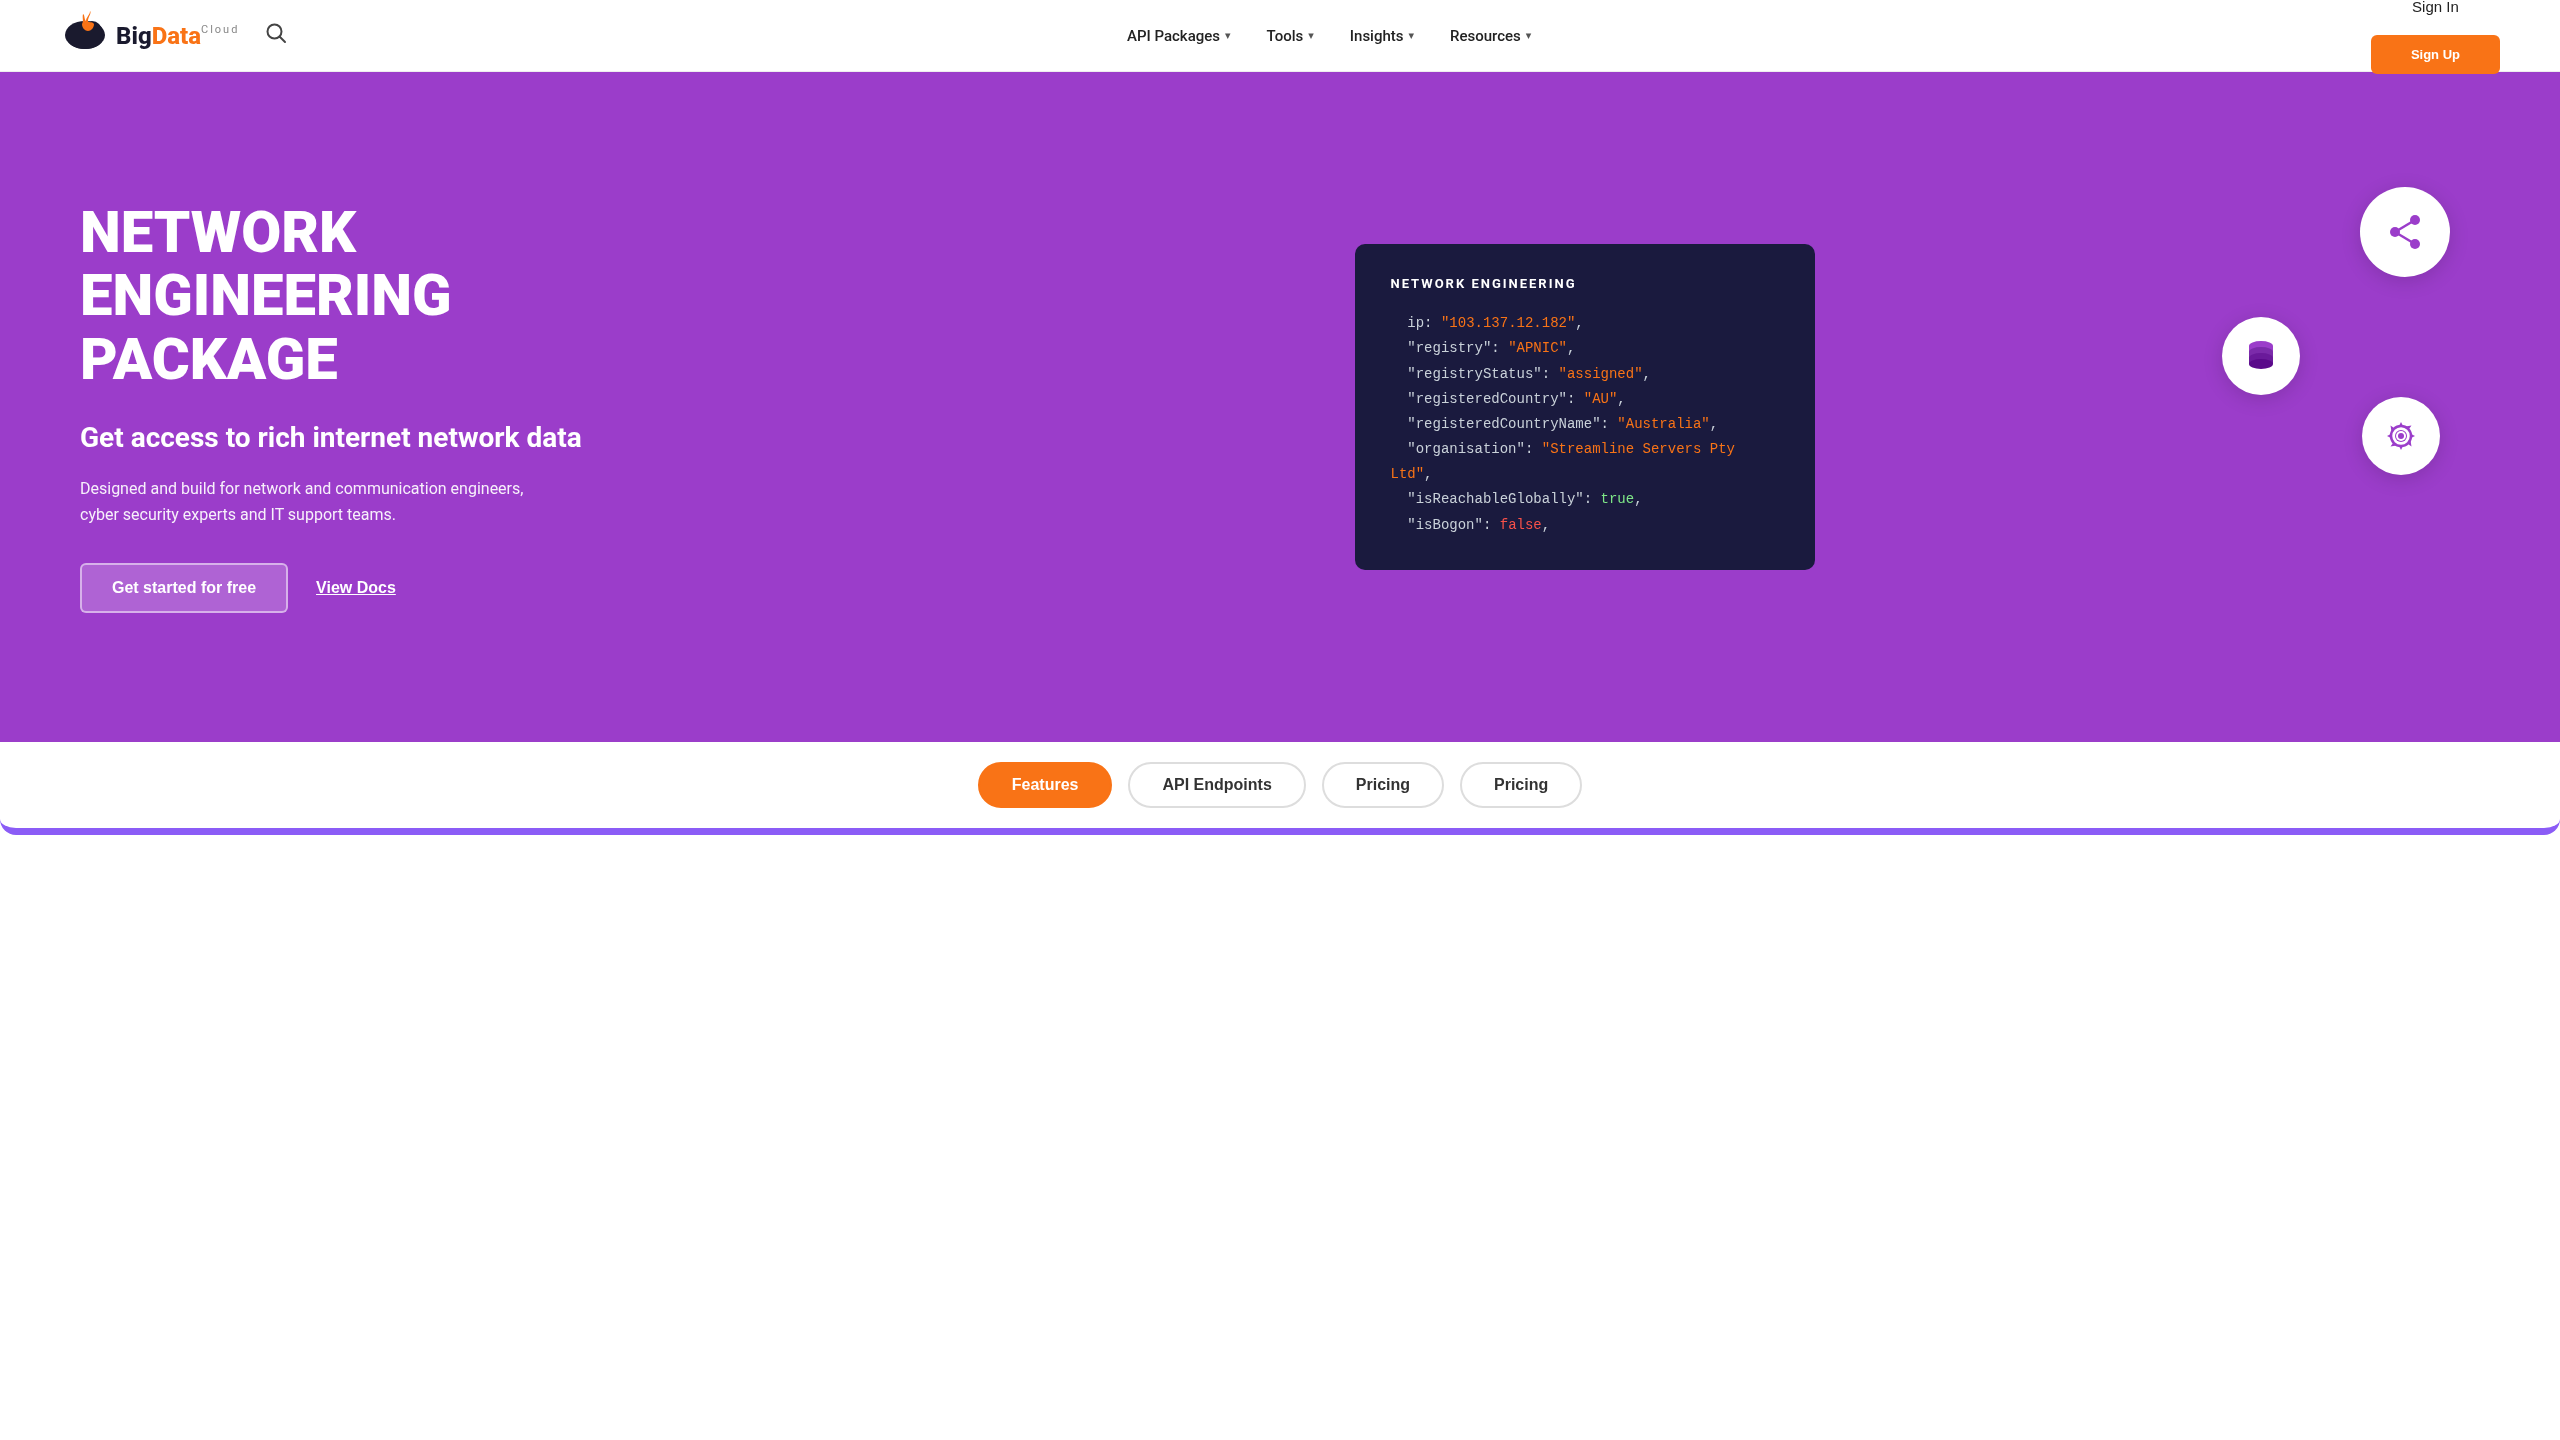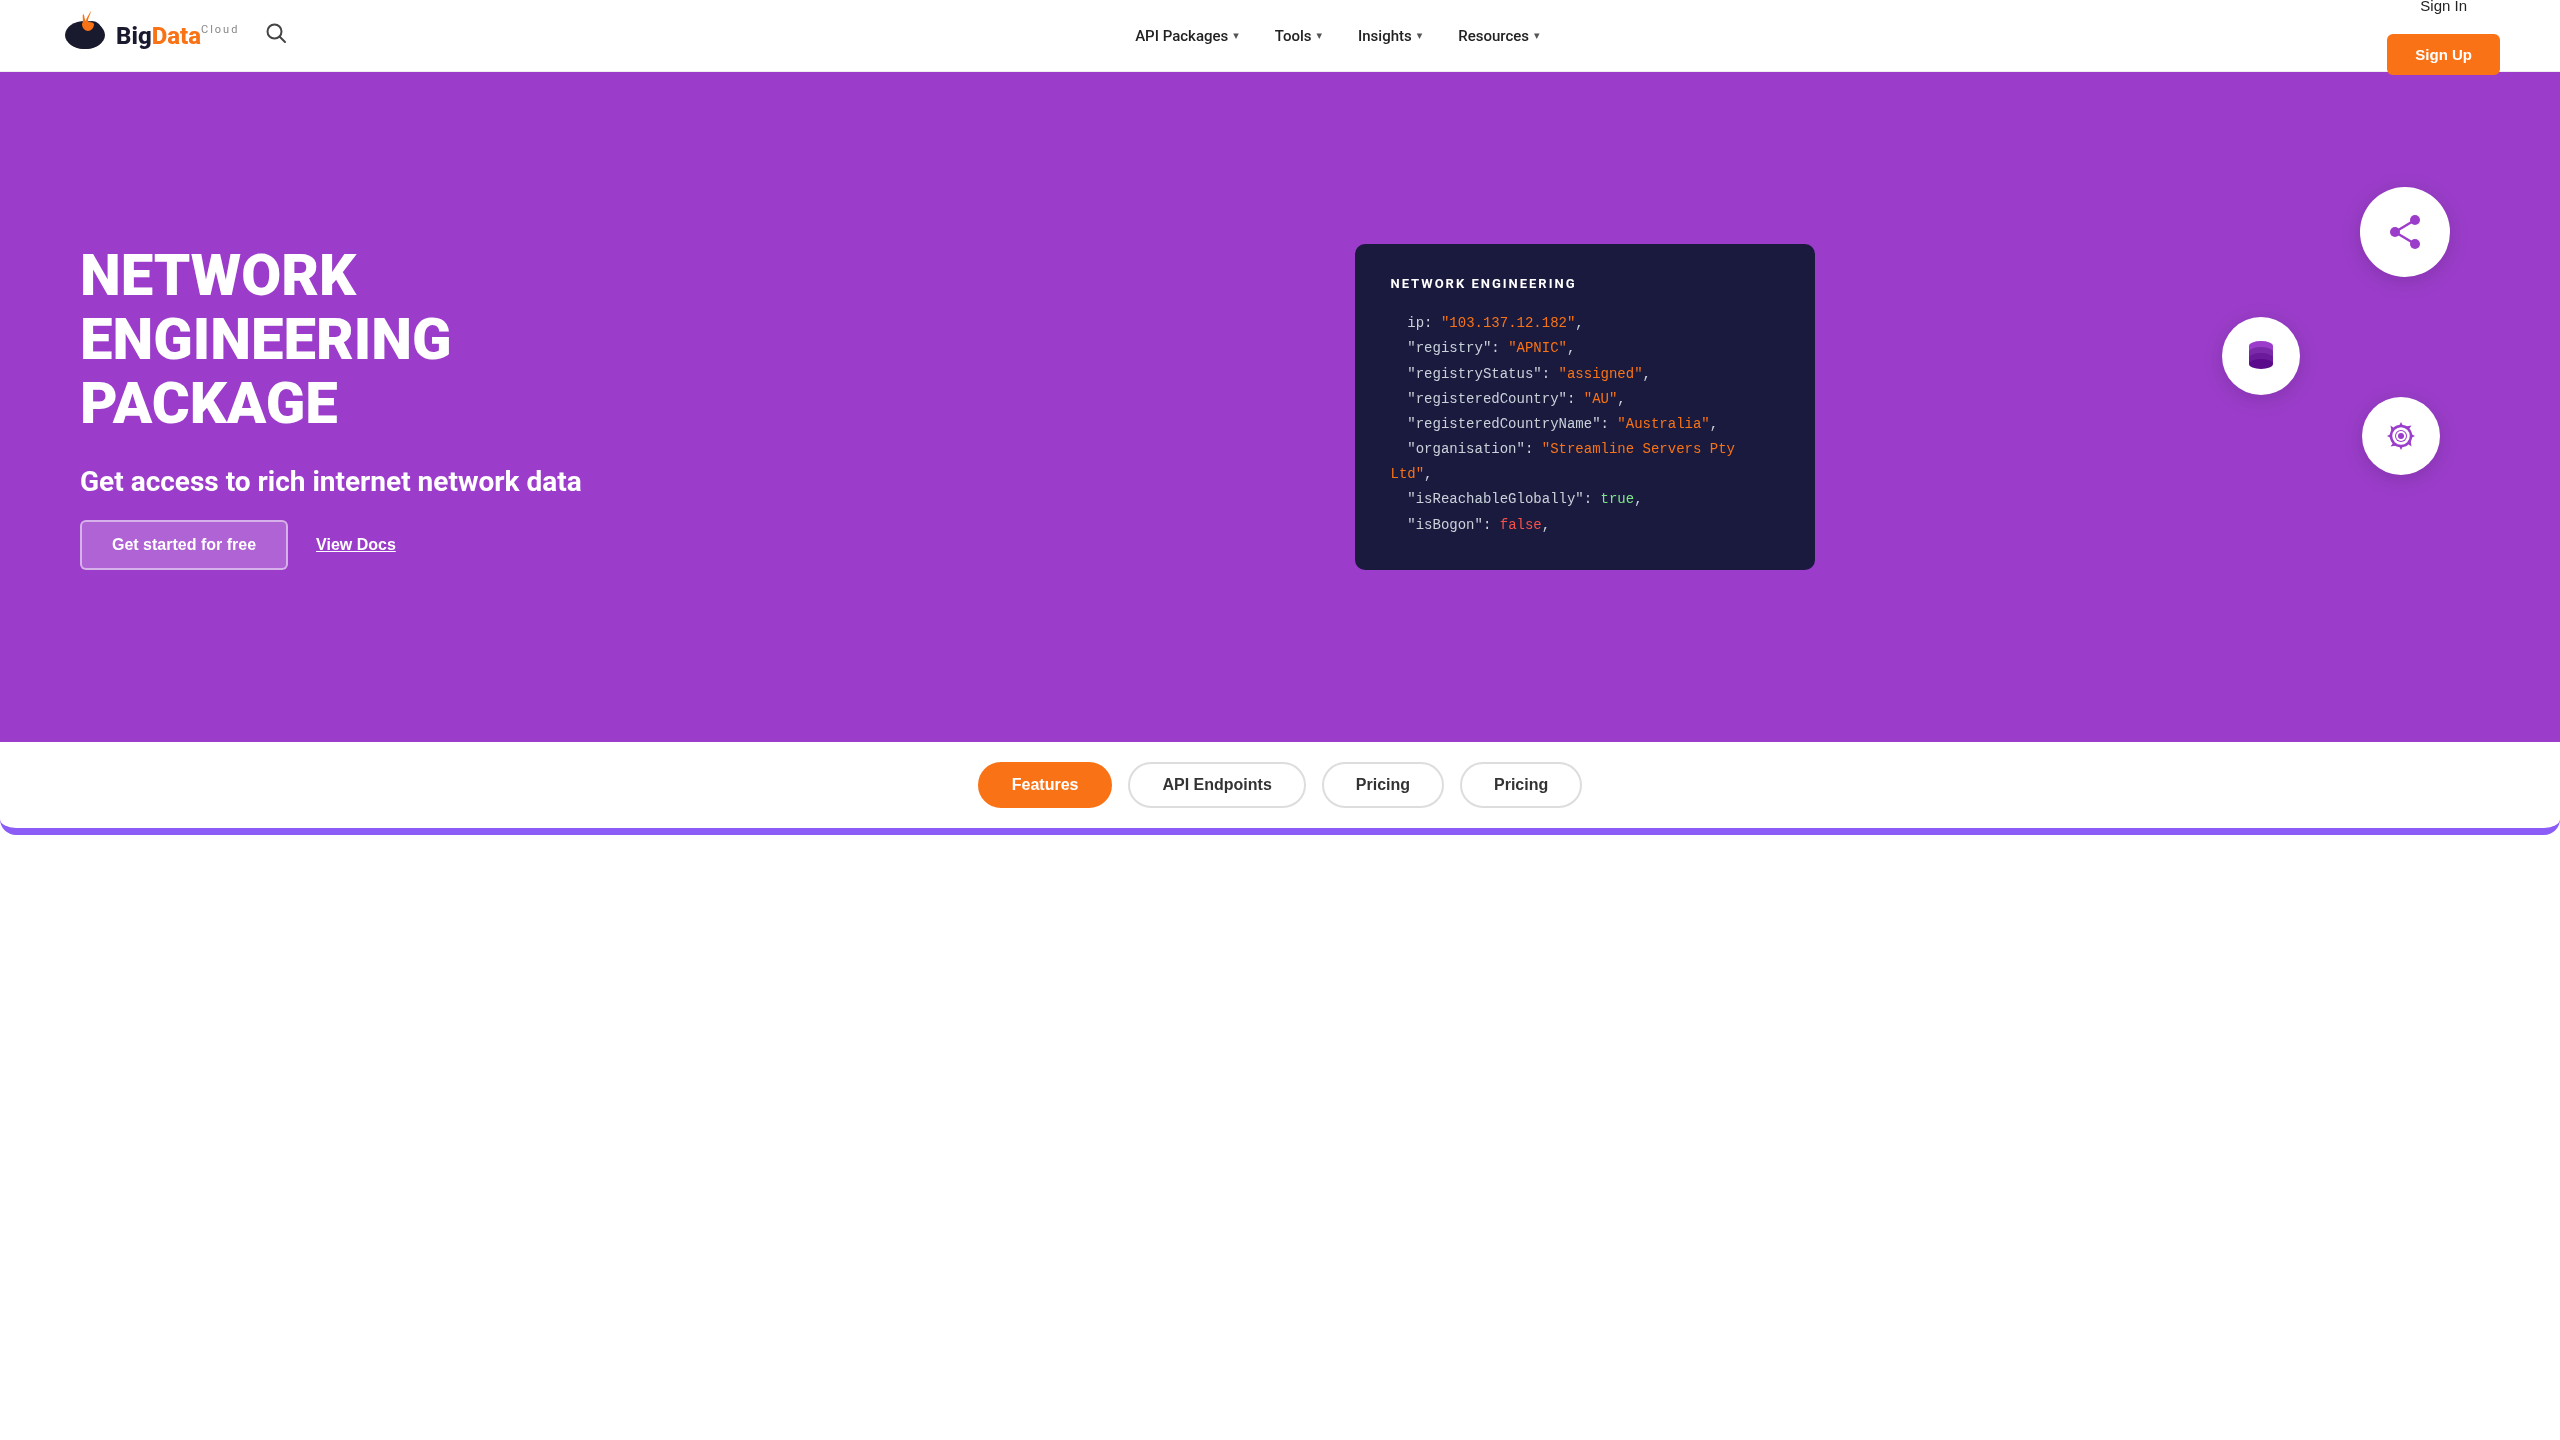--- a/index.html
+++ b/index.html
@@ -30,22 +30,22 @@
     }
     .nav-item .chevron { font-size: 11px; color: #555; }
 
     .nav-right { display: flex; align-items: center; gap: 20px; flex-direction: column; }
     .signin-btn {
       font-size: 15px; font-weight: 500; color: #222; cursor: pointer;
       background: none; border: none;
     }
     .signup-btn {
       background: #f97316; color: #fff; border: none;
-      padding: 12px 28px; border-radius: 6px;
-      font-size: 15px; font-weight: 600; cursor: pointer;
+      padding: 12px 40px; border-radius: 6px;
+      font-size: 13px; font-weight: 600; cursor: pointer;
     }
 
     
     .hero {
       background: #9b3dca;
       min-height: 670px;
       display: flex;
       align-items: center;
       padding: 60px 80px;
       position: relative;
@@ -237,20 +237,21 @@
   <div class="nav-right">
     <button class="signin-btn">Sign In</button>
     <button class="signup-btn">Sign Up</button>
   </div>
 </nav>
 
 <section class="hero">
   <div class="hero-left">
     <h1 class="hero-title">NETWORK ENGINEERING PACKAGE</h1>
     <p class="hero-subtitle">Get access to rich internet network data</p>
+    <p class="hero-desc">Designed and build for network and communication engineers, cyber security experts and IT support teams.</p>
     <div class="hero-buttons">
       <button class="btn-start">Get started for free</button>
       <button class="btn-docs">View Docs</button>
     </div>
   </div>
 
   <div class="hero-right">
 
     <div class="float-icon float-share">
       <svg width="40" height="40" viewBox="0 0 40 40" fill="none" xmlns="http://www.w3.org/2000/svg">

